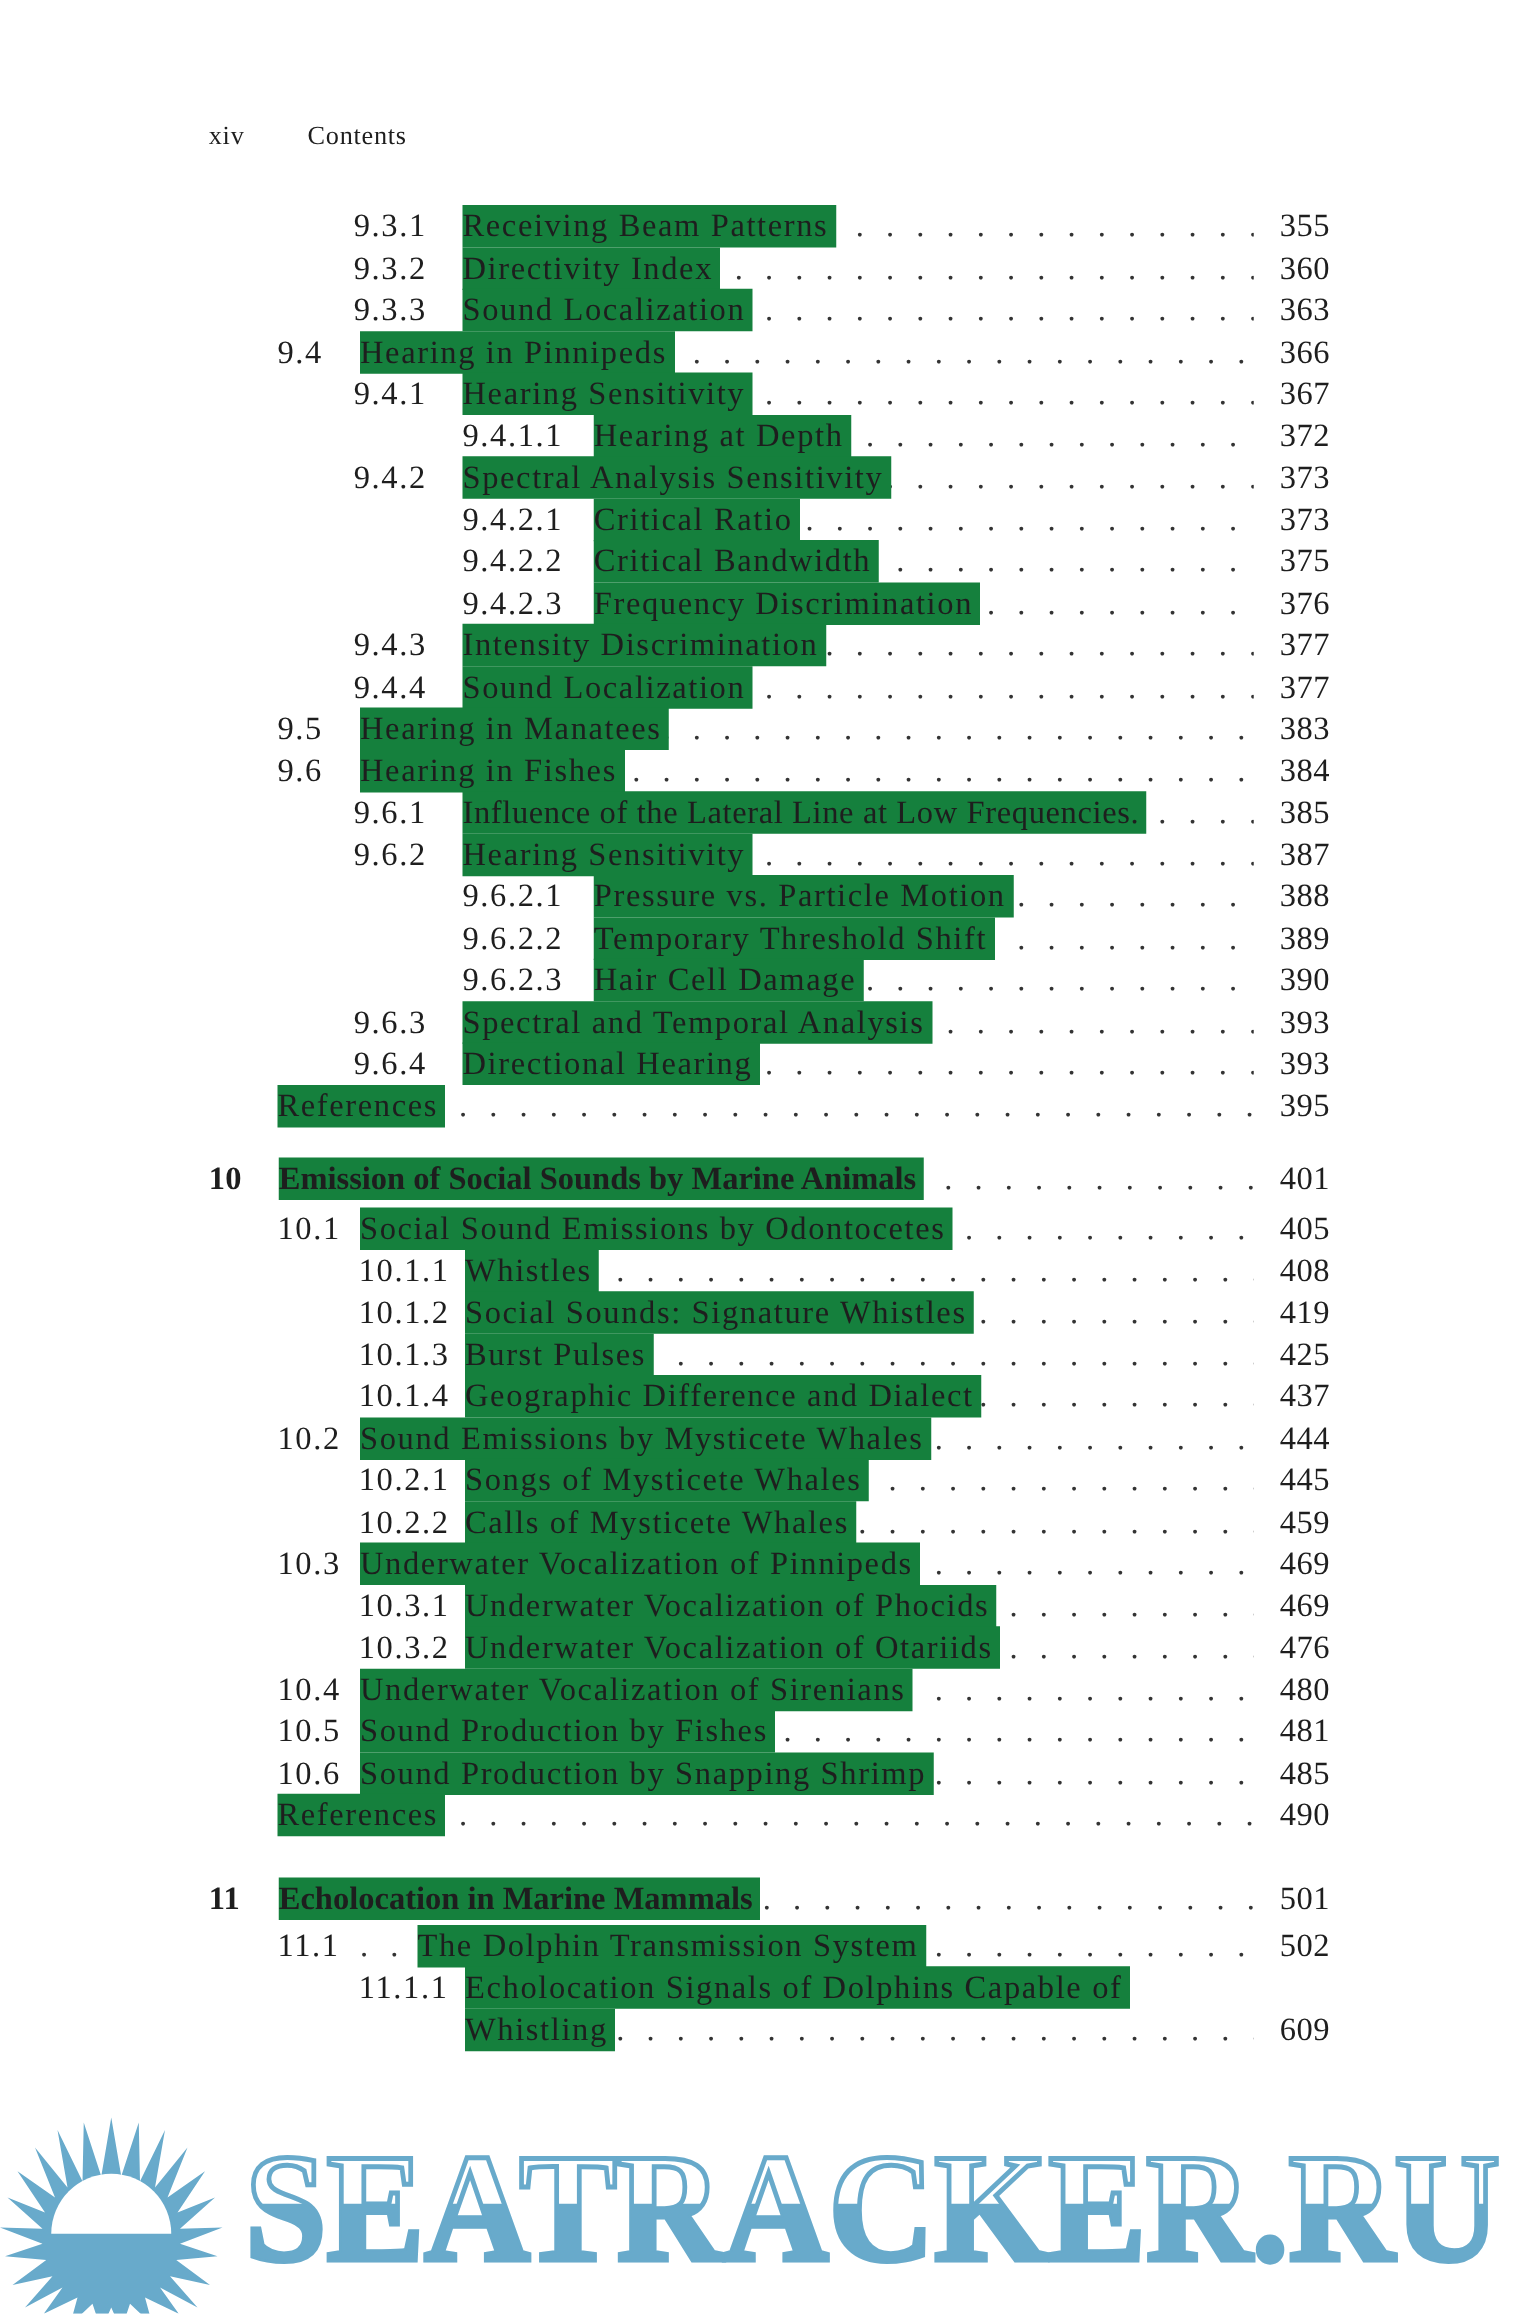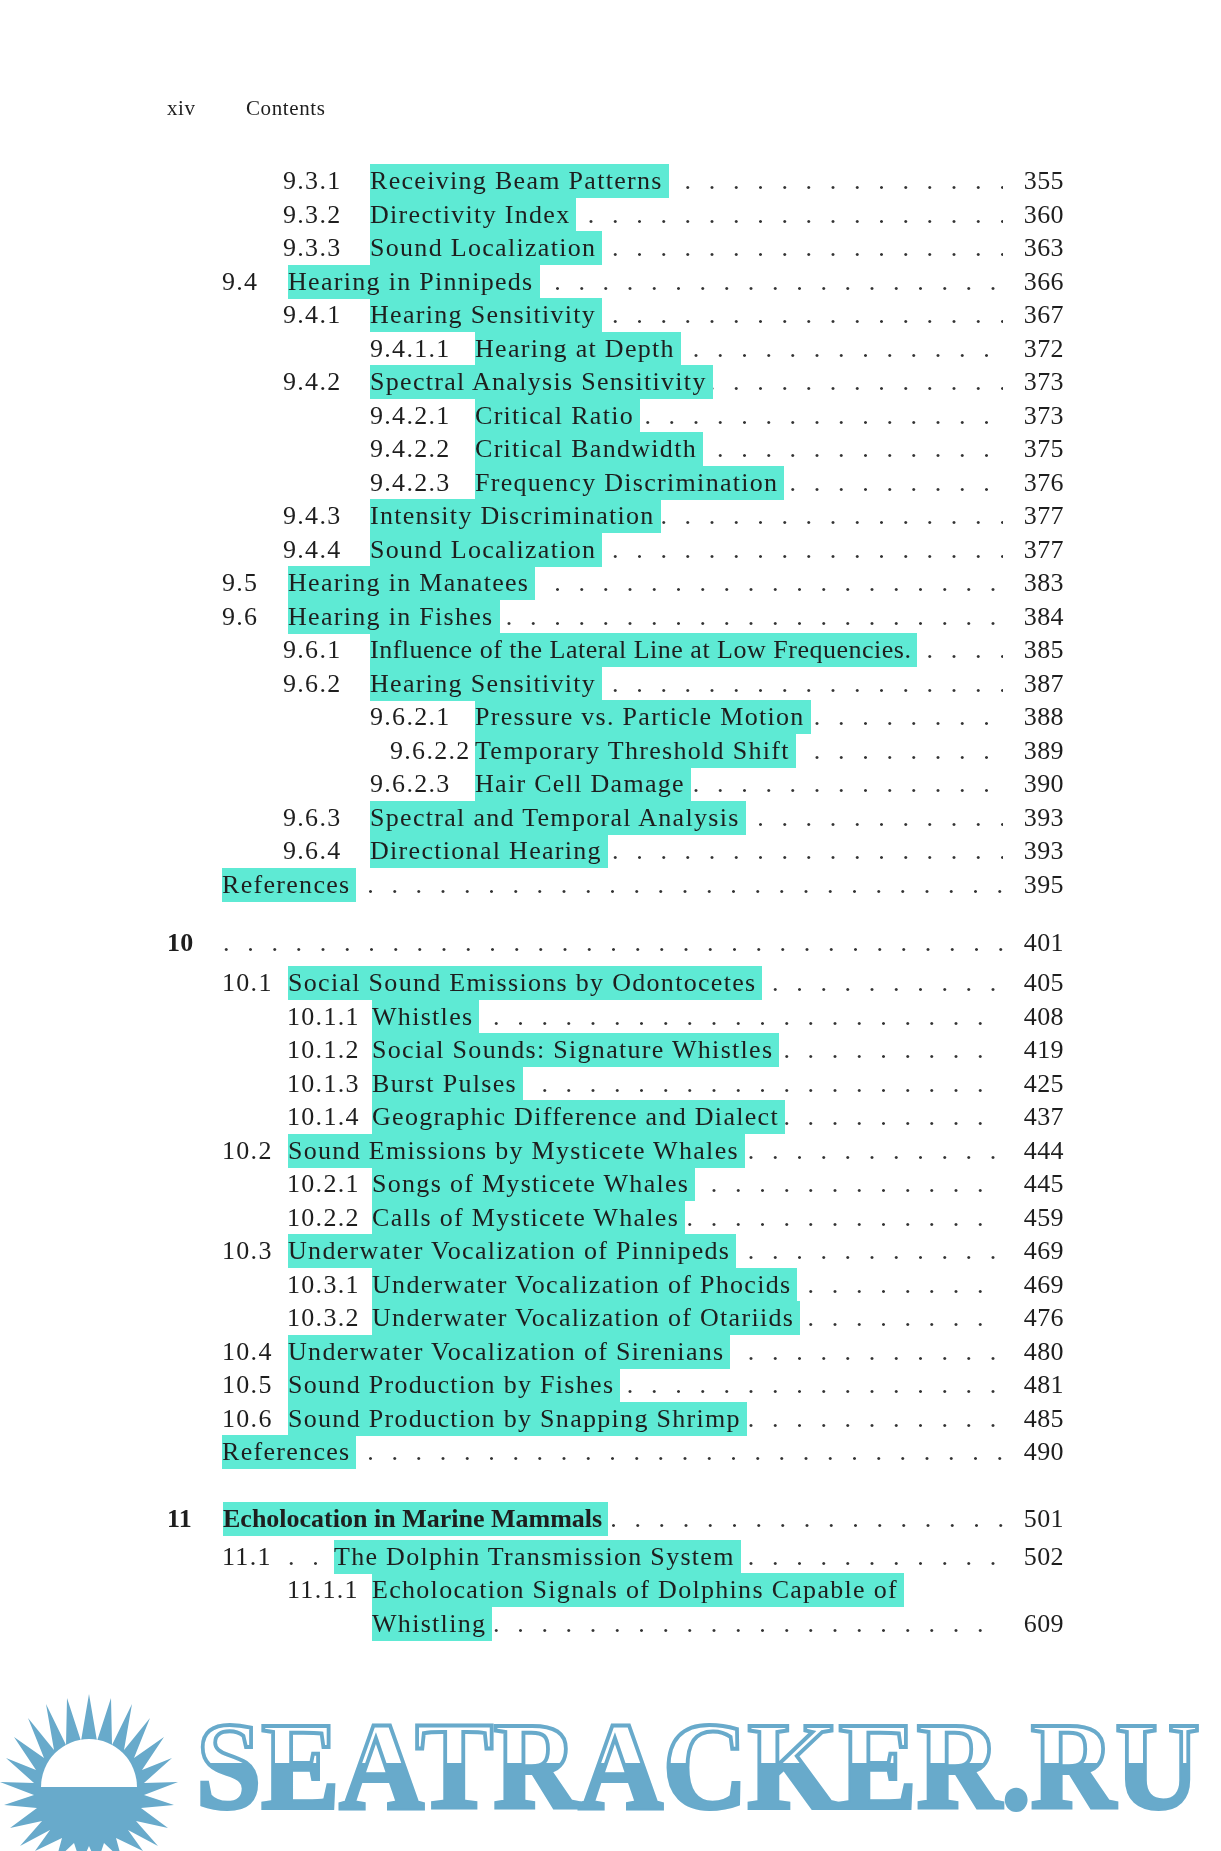--- a/index.html
+++ b/index.html
@@ -1,21 +1,21 @@
 <!DOCTYPE html>
 <html><head>
 <meta charset="utf-8">
 <style>
   html, body { margin:0; padding:0; }
   body { width:1221px; height:1851px; background:#ffffff; position:relative; overflow:hidden;
          font-family:"Liberation Serif","DejaVu Serif",serif; color:#1e1e1e; }
   .hdr { position:absolute; top:96px; font-size:21px; letter-spacing:0.6px; }
   .row { position:absolute; left:0; width:1221px; height:34px; font-size:26px; line-height:34px; letter-spacing:1.3px; }
   .row .num, .row .ttl, .row .pg, .row .dots { position:absolute; top:0; white-space:nowrap; }
-  .row .ttl { background:#5eead4; padding-right:6px; z-index:2; }
+  .row .ttl { background:#15803d; padding-right:6px; z-index:2; }
   .row .pg { left:1022px; width:42px; text-align:right; letter-spacing:0.4px; }
   .row .dots { right:218px; z-index:1; overflow:hidden; color:#333; letter-spacing:5.6px; text-align:right; }
   .row.chap { font-weight:bold; letter-spacing:0.2px; }
   .row.chap .ttl { letter-spacing:0px; }
   .wm { position:absolute; left:0; top:1690px; width:1221px; height:161px; }
 </style>
 </head>
 <body>
 
 <div class="hdr" style="left:167px;">xiv</div>
@@ -118,21 +118,21 @@
       <span class="dots" style="left:370px;">. . . . . . . . . . . . . . . . . . . . . . . . . . . . . . . . . . . . . . . . . . . . . . . . . . . . . . . . . . . . . . .</span>
       <span class="pg">387</span>
     </div>
   <div class="row" style="top:700px;">
       <span class="num" style="left:370px;">9.6.2.1</span>
       <span class="ttl" style="left:475px;">Pressure vs. Particle Motion</span>
       <span class="dots" style="left:475px;">. . . . . . . . . . . . . . . . . . . . . . . . . . . . . . . . . . . . . . . . . . . . . . . . . . . . . . . . . . . . . . .</span>
       <span class="pg">388</span>
     </div>
   <div class="row" style="top:734px;">
-      <span class="num" style="left:390px;text-align:center;">9.6.2.2</span>
+      <span class="num" style="left:370px;text-align:center;">9.6.2.2</span>
       <span class="ttl" style="left:475px;">Temporary Threshold Shift</span>
       <span class="dots" style="left:475px;">. . . . . . . . . . . . . . . . . . . . . . . . . . . . . . . . . . . . . . . . . . . . . . . . . . . . . . . . . . . . . . .</span>
       <span class="pg">389</span>
     </div>
   <div class="row" style="top:767px;">
       <span class="num" style="left:370px;">9.6.2.3</span>
       <span class="ttl" style="left:475px;">Hair Cell Damage</span>
       <span class="dots" style="left:475px;">. . . . . . . . . . . . . . . . . . . . . . . . . . . . . . . . . . . . . . . . . . . . . . . . . . . . . . . . . . . . . . .</span>
       <span class="pg">390</span>
     </div>
@@ -151,20 +151,21 @@
   <div class="row" style="top:868px;">
       <span class="ttl" style="left:222px;">References</span>
       <span class="dots" style="left:222px;">. . . . . . . . . . . . . . . . . . . . . . . . . . . . . . . . . . . . . . . . . . . . . . . . . . . . . . . . . . . . . . .</span>
       <span class="pg">395</span>
     </div>
 </div>
 
 <div>
   <div class="row chap" style="top:926px;">
       <span class="num" style="left:167px;">10</span>
+      <span class="ttl" style="left:223px;">Emission of Social Sounds by Marine Animals</span>
       <span class="dots" style="left:223px;font-weight:normal;">. . . . . . . . . . . . . . . . . . . . . . . . . . . . . . . . . . . . . . . . . . . . . . . . . . . . . . . . . . . . . . .</span>
       <span class="pg" style="font-weight:normal;">401</span>
     </div>
   <div class="row" style="top:966px;">
       <span class="num" style="left:222px;">10.1</span>
       <span class="ttl" style="left:288px;">Social Sound Emissions by Odontocetes</span>
       <span class="dots" style="left:288px;">. . . . . . . . . . . . . . . . . . . . . . . . . . . . . . . . . . . . . . . . . . . . . . . . . . . . . . . . . . . . . . .</span>
       <span class="pg">405</span>
     </div>
   <div class="row" style="top:1000px;">

